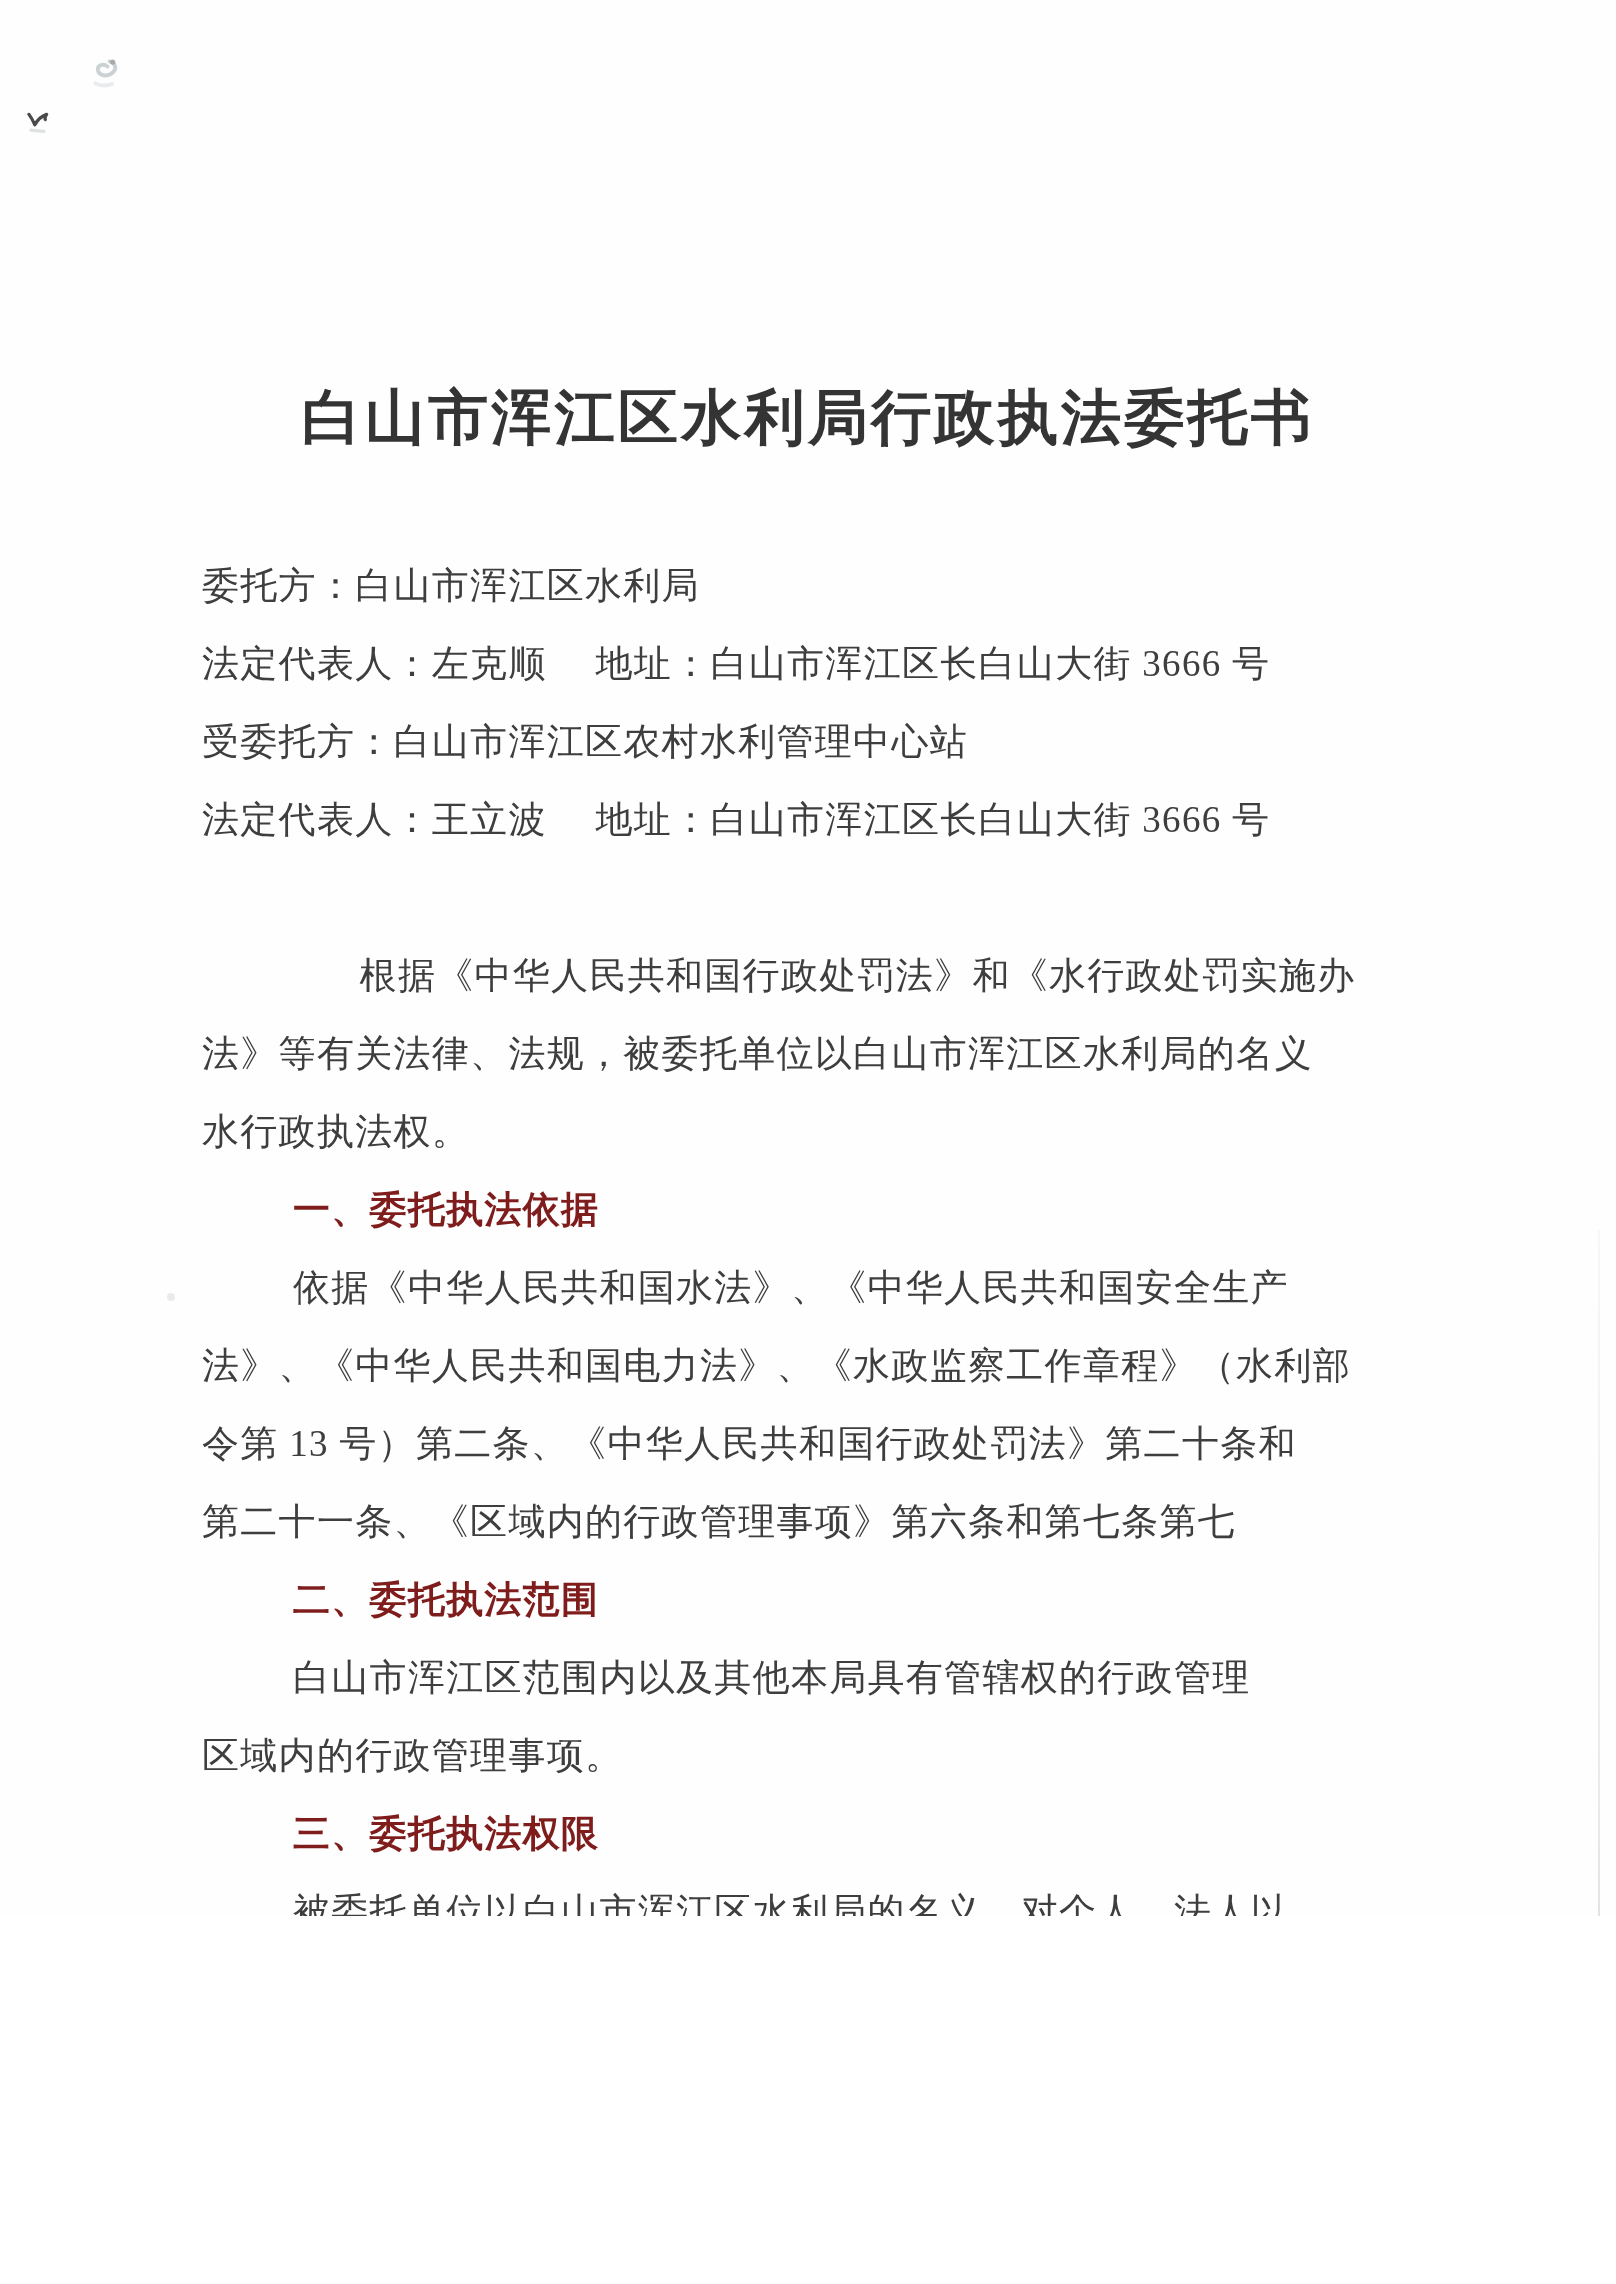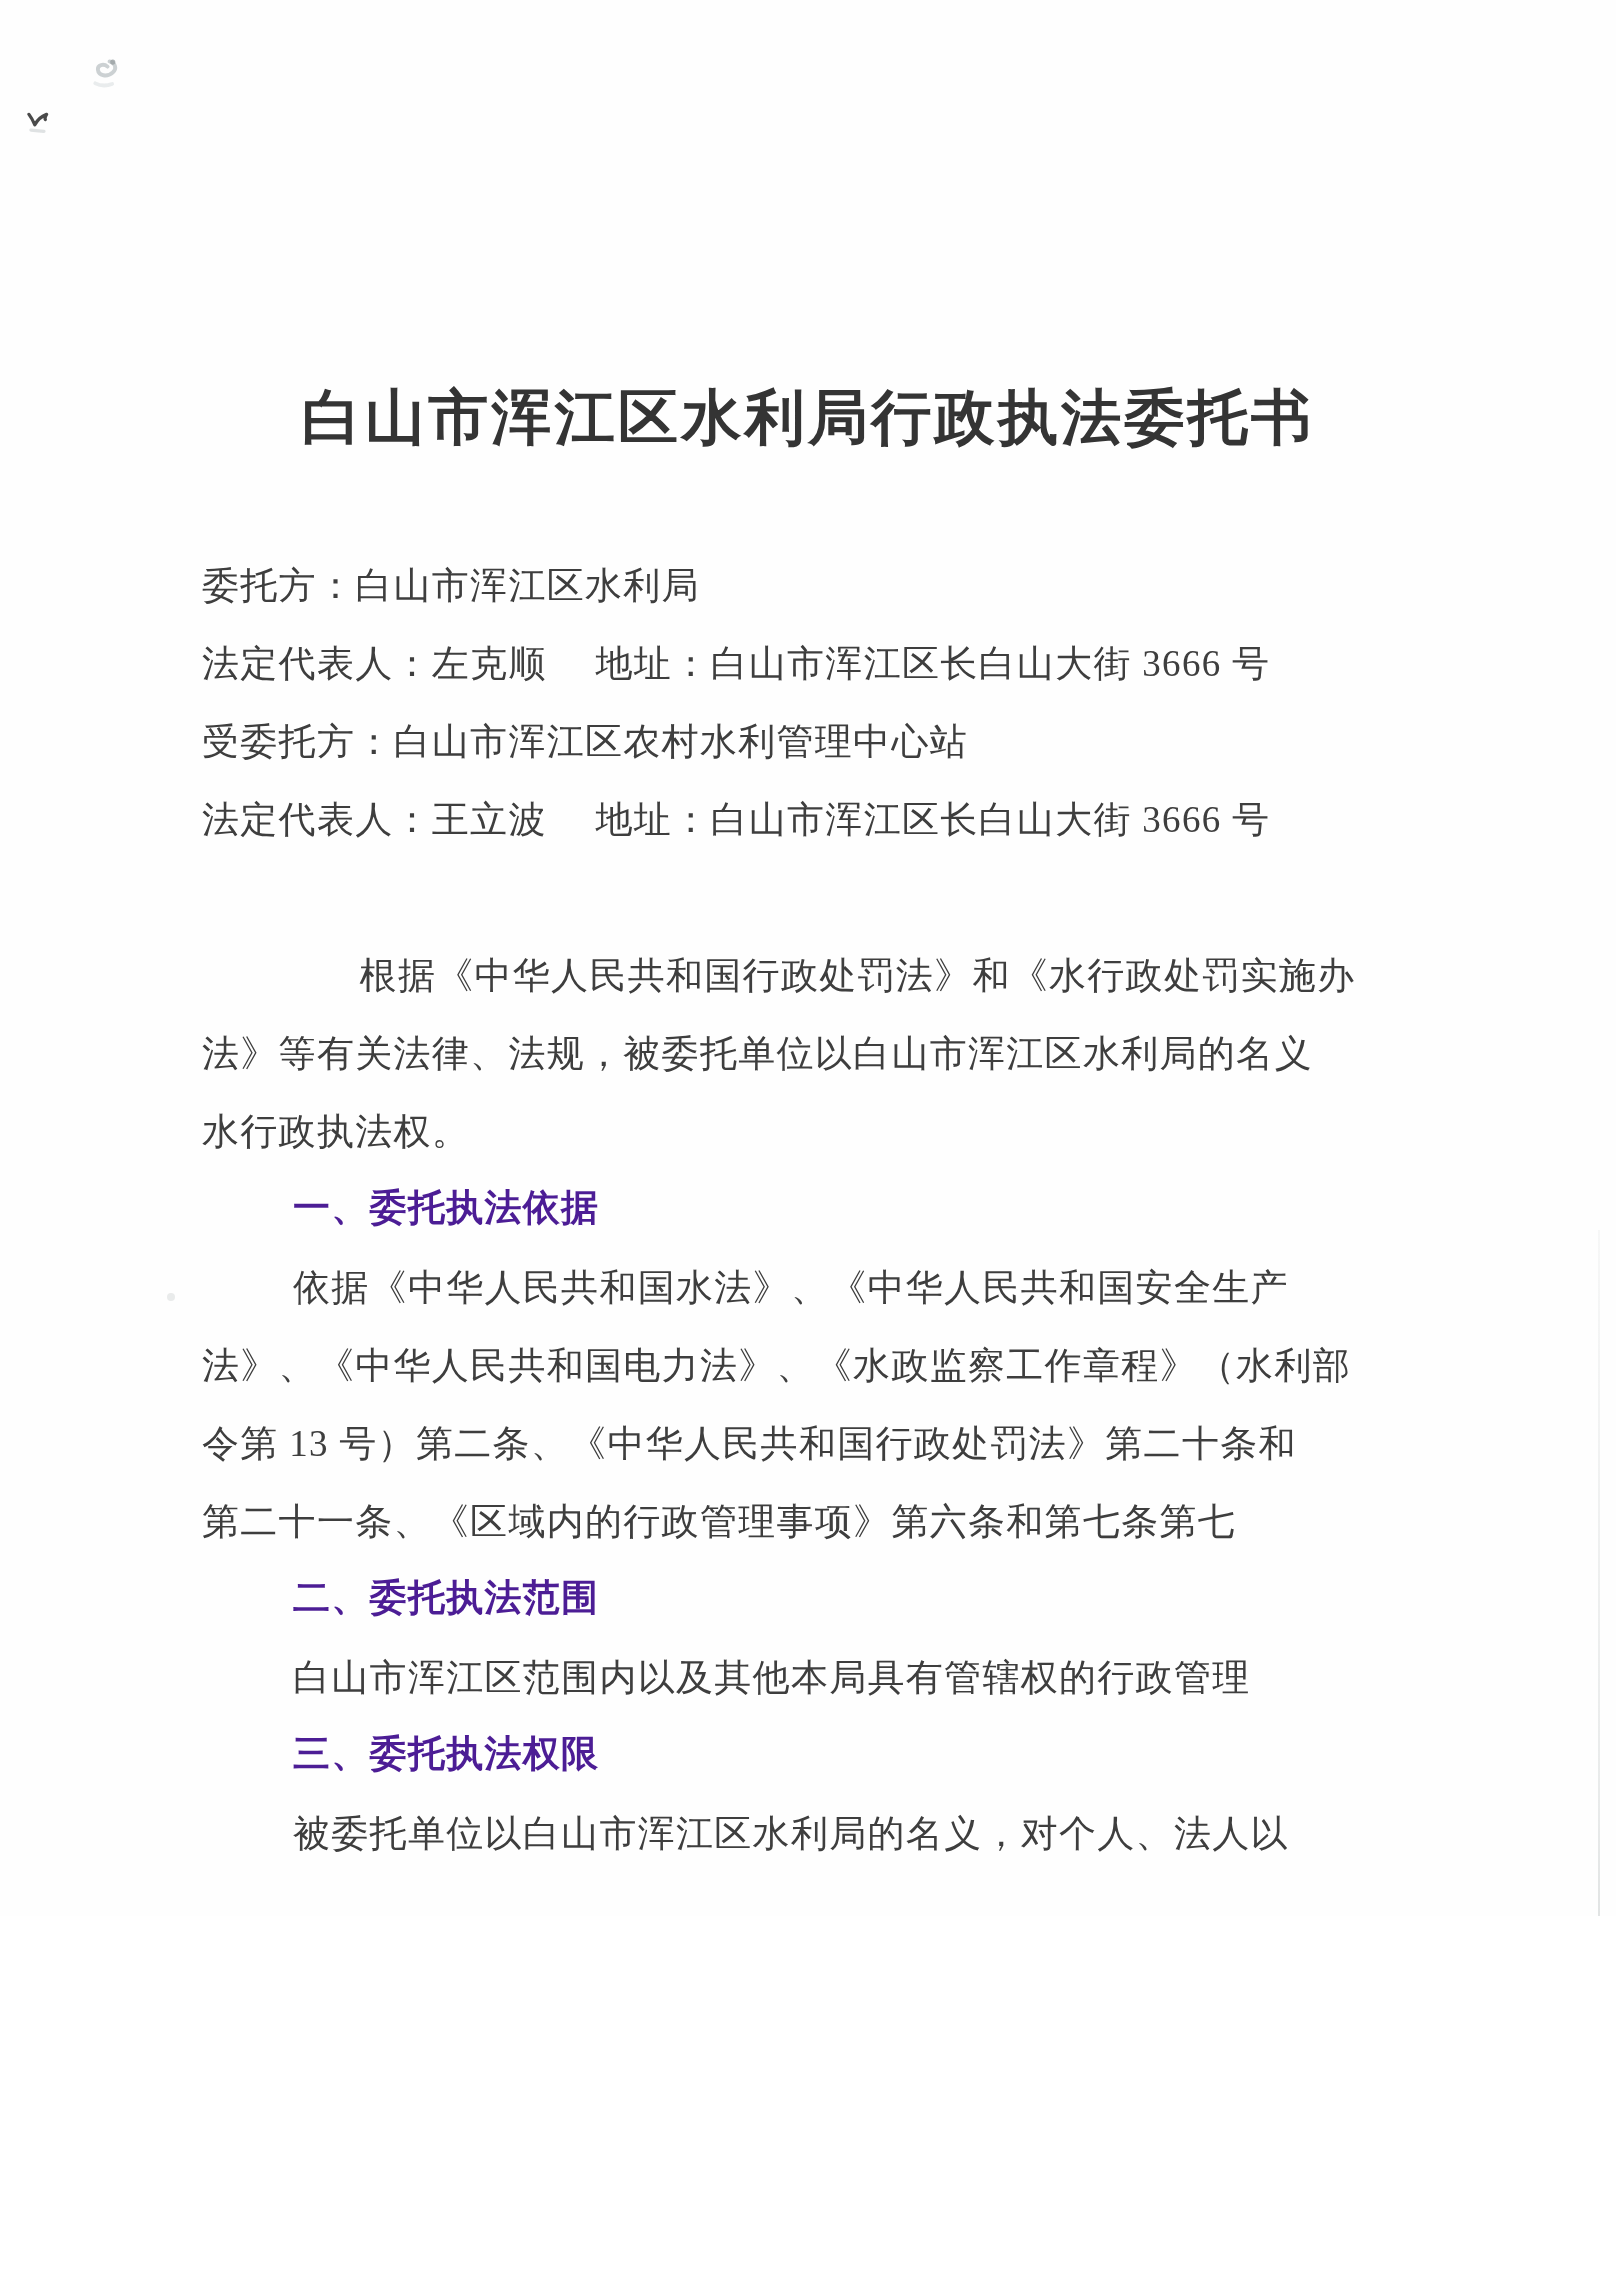--- a/index.html
+++ b/index.html
@@ -33,23 +33,23 @@
   }
   .line {
     height: 78px;
     line-height: 78px;
     font-size: 37px;
     letter-spacing: 1.3px;
     white-space: pre;
   }
   .indent { padding-left: 91px; }
   .heading {
-    font-family: Liberation Mono, monospace;
+    font-family: Liberation Sans, sans-serif;
     font-weight: 700;
-    color: #4c1d95;
+    color: #7f1d1d;
   }
   .gap-above { margin-top: 78px; text-align: center; }
   .artifact { position: absolute; }
   .dot-artifact {
     position: absolute;
     left: 167px;
     top: 1293px;
     width: 7.8px;
     height: 7.8px;
     border-radius: 50%;
@@ -100,19 +100,20 @@
     <div class="line">水行政执法权。</div>
 
     <div class="line indent heading">一、委托执法依据</div>
     <div class="line indent">依据《中华人民共和国水法》、《中华人民共和国安全生产</div>
     <div class="line">法》、《中华人民共和国电力法》、《水政监察工作章程》（水利部</div>
     <div class="line">令第 13 号）第二条、《中华人民共和国行政处罚法》第二十条和</div>
     <div class="line">第二十一条、《区域内的行政管理事项》第六条和第七条第七</div>
 
     <div class="line indent heading">二、委托执法范围</div>
     <div class="line indent">白山市浑江区范围内以及其他本局具有管辖权的行政管理</div>
+    <div class="line">区域内的行政管理事项。</div>
 
     <div class="line indent heading">三、委托执法权限</div>
     <div class="line indent">被委托单位以白山市浑江区水利局的名义，对个人、法人以</div>
   </div>
 
 </div>
 
 
 </body></html>

